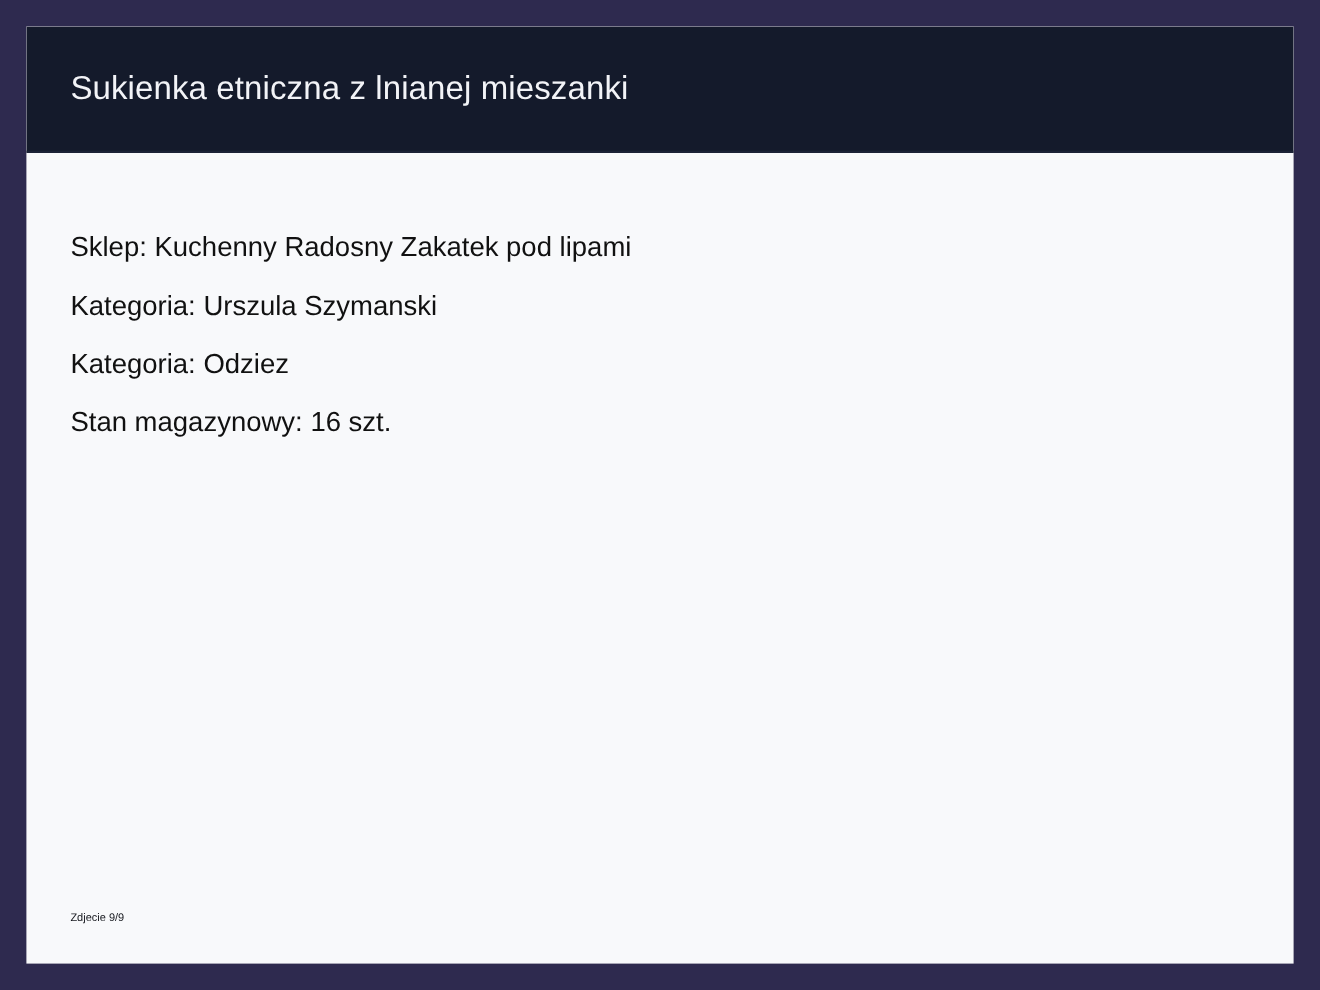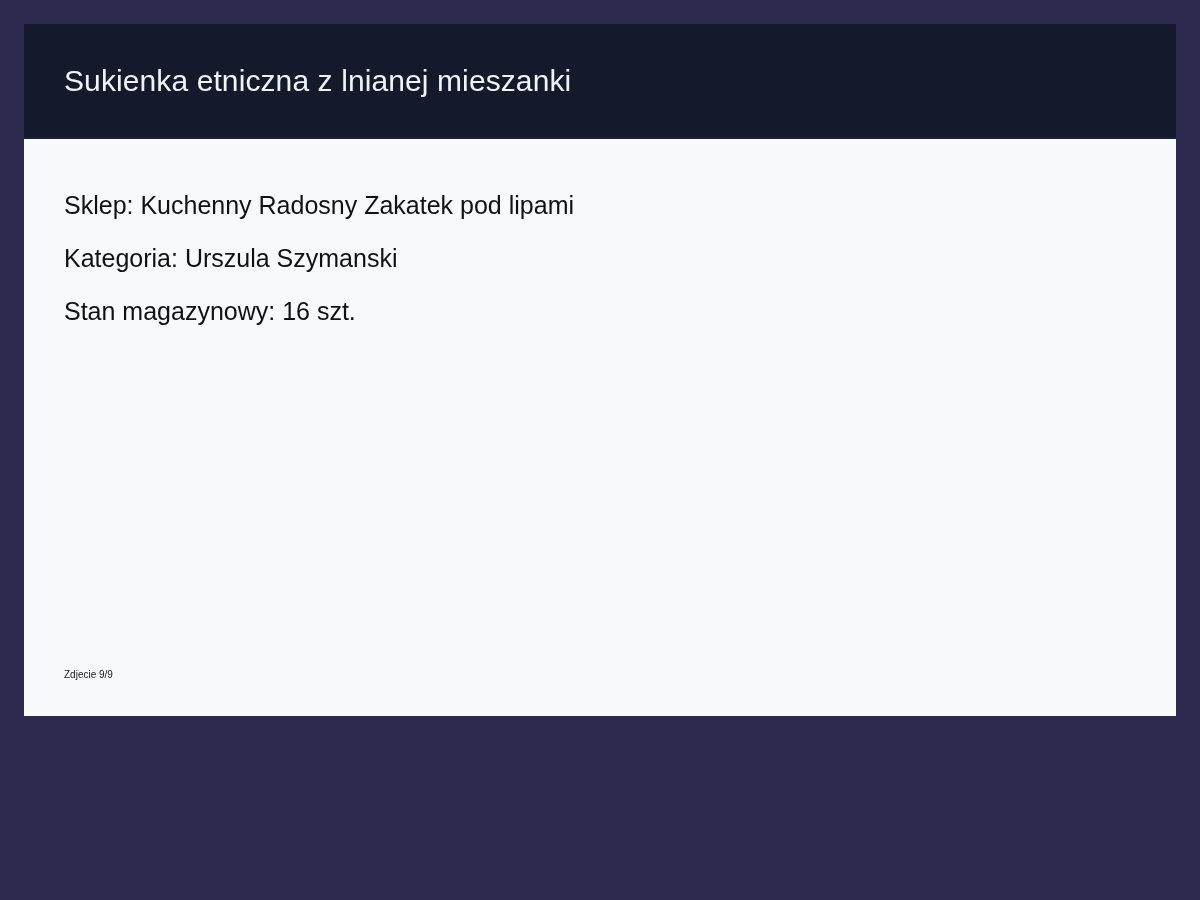--- a/index.html
+++ b/index.html
@@ -12,21 +12,21 @@
     background: #2e2a4f;
     font-family: "Liberation Sans", sans-serif;
     overflow: hidden;
   }
 
   .slide-frame {
     position: absolute;
     left: 24px;
     top: 24px;
     width: 1152px;
-    height: 692px;
+    height: 852px;
     background: #f8f9fb;
     display: flex;
     flex-direction: column;
     overflow: hidden;
   }
 
   .slide-header {
     height: 115px;
     min-height: 115px;
     background: #141a2b;
@@ -42,21 +42,21 @@
     font-size: 30px;
     font-weight: 400;
     letter-spacing: 0.1px;
     line-height: 1.2;
     white-space: nowrap;
   }
 
   .slide-body {
     flex: 1 1 auto;
     position: relative;
-    padding: 40px 40px 0 40px;
+    padding: 60px 40px 0 40px;
   }
 
   .detail-list {
     margin: 0;
     padding: 0;
     list-style: none;
   }
 
   .detail-line {
     font-size: 25px;
@@ -85,20 +85,21 @@
 
   <div class="slide-header">
     <div class="slide-title">Sukienka etniczna z lnianej mieszanki</div>
   </div>
 
   <div class="slide-body">
 
     <ul class="detail-list">
       <li class="detail-line">Sklep: Kuchenny Radosny Zakatek pod lipami</li>
       <li class="detail-line">Kategoria: Urszula Szymanski</li>
+      <li class="detail-line">Kategoria: Odziez</li>
       <li class="detail-line">Stan magazynowy: 16 szt.</li>
     </ul>
 
     <div class="slide-footer">
       <span class="footer-text">Zdjecie 9/9</span>
     </div>
 
   </div>
 
 </div>

